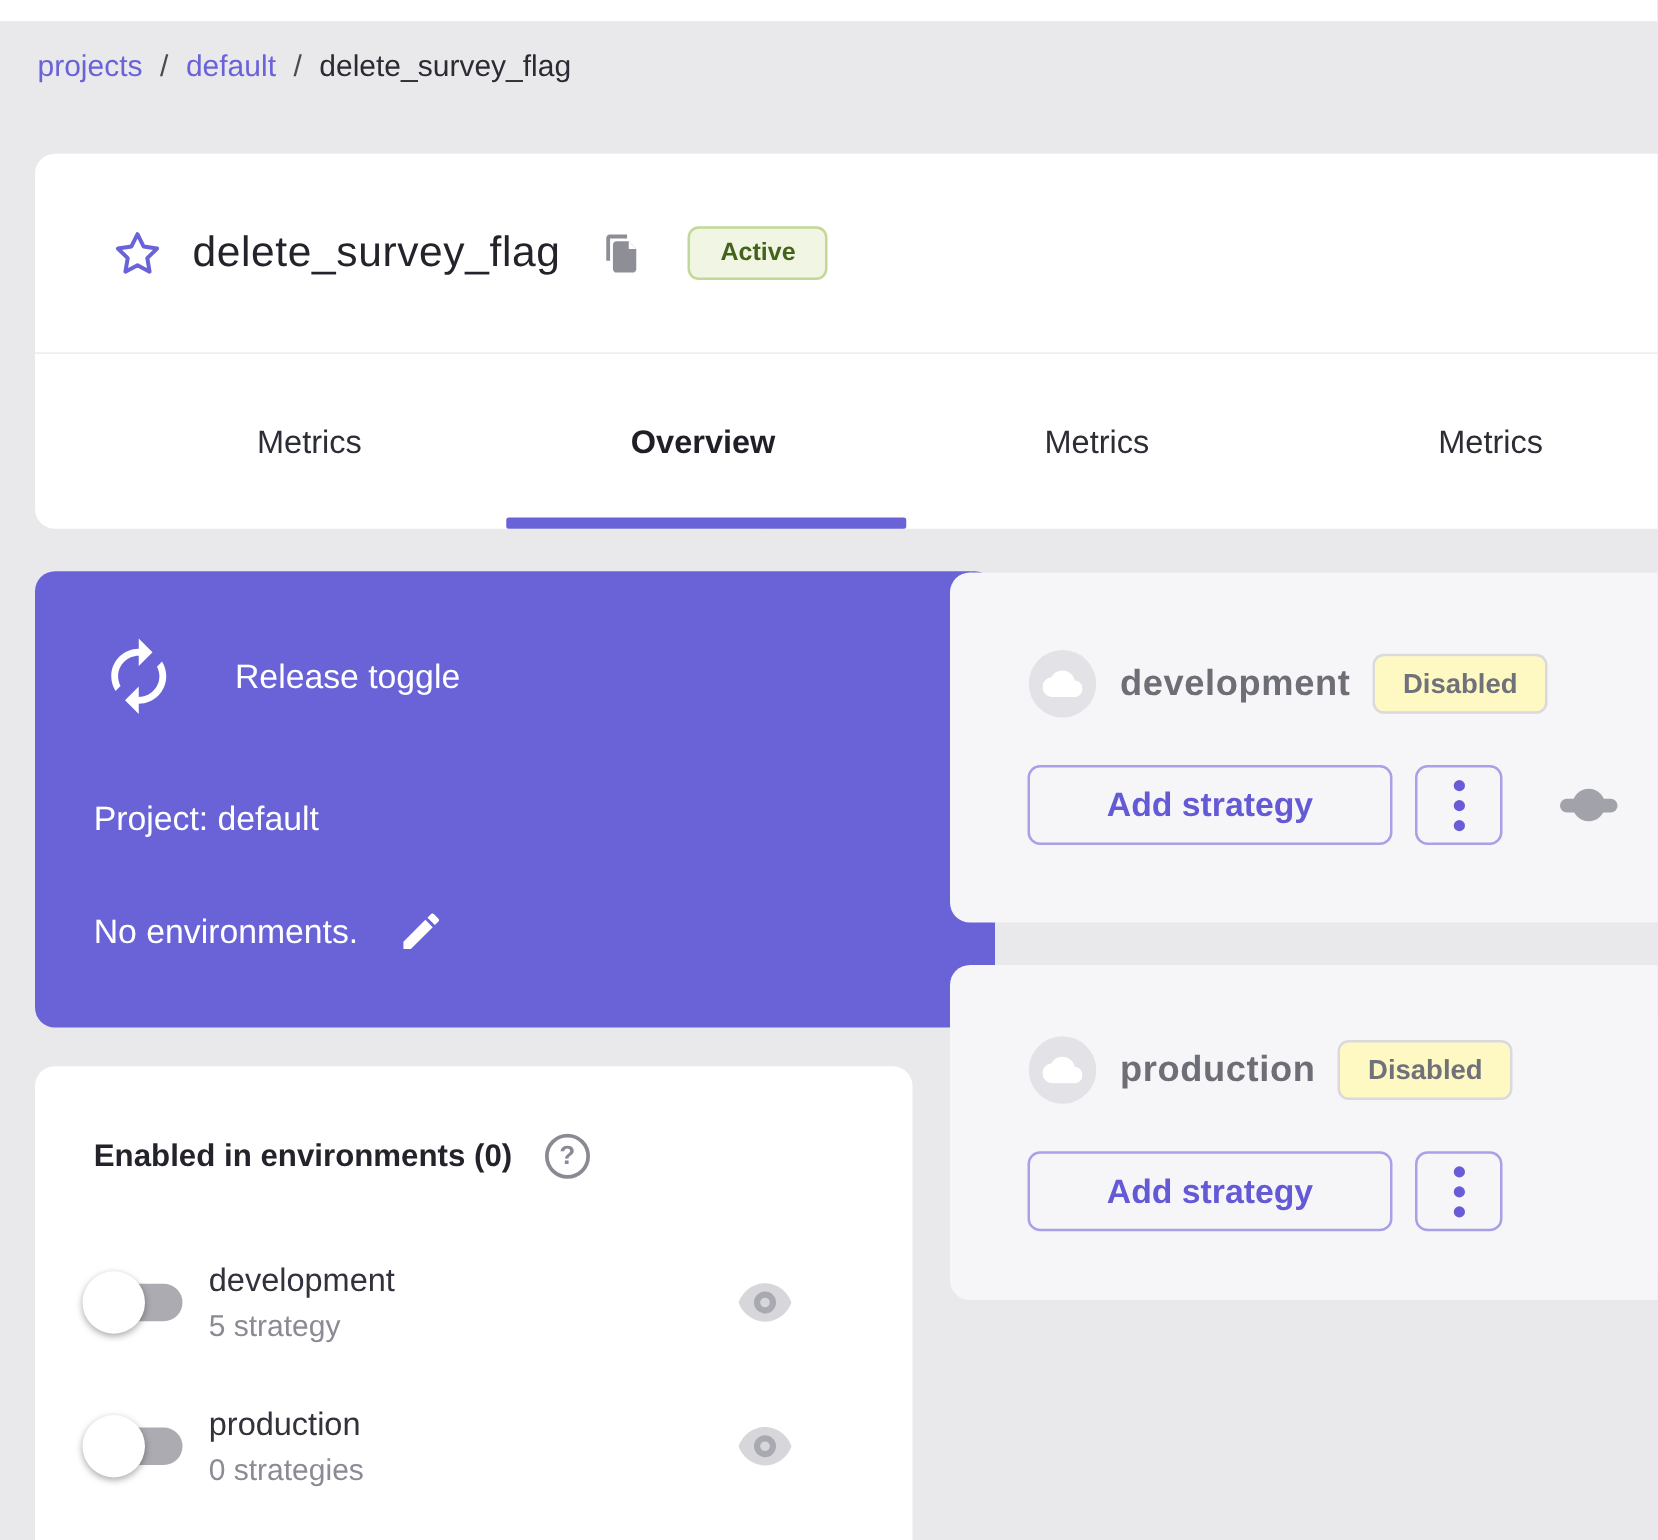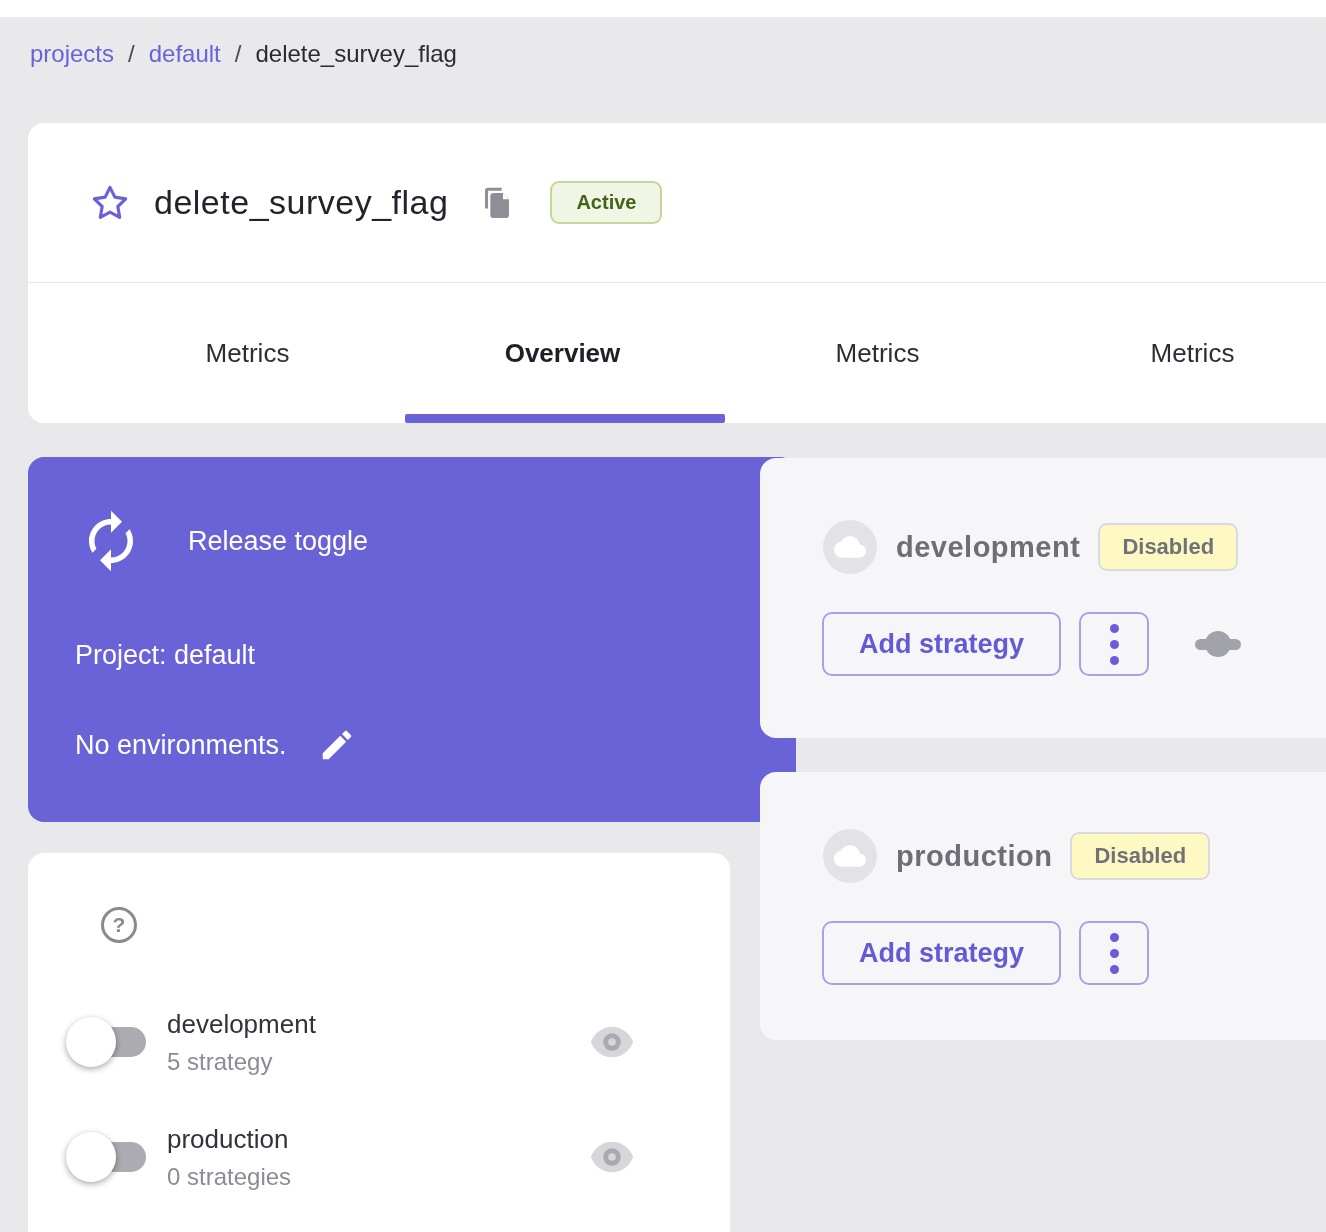--- a/index.html
+++ b/index.html
@@ -79,21 +79,21 @@
   .env-panel.dev .panel-head { top:62px; }
   .env-panel.prod .panel-head { top:57px; }
   .env-avatar { width:54px; height:54px; border-radius:50%; background:#e3e3e7;
     display:flex; align-items:center; justify-content:center; }
   .panel-name { font-size:29px; font-weight:600; color:#6e6e77; margin-left:19px; letter-spacing:.5px; }
   .disabled-badge { margin-left:18px; padding:9px 22px; font-size:22px; font-weight:bold; color:#71717a;
     background:#fef9c3; border:2px solid #d9d9de; border-radius:9px; }
   .panel-actions { position:absolute; left:62px; display:flex; align-items:center; }
   .env-panel.dev .panel-actions { top:154px; }
   .env-panel.prod .panel-actions { top:149px; }
-  .add-strategy-btn { width:239px; height:64px; background:transparent; border:2px solid #a8a1e7; border-radius:10px;
+  .add-strategy-btn { width:292px; height:64px; background:transparent; border:2px solid #a8a1e7; border-radius:10px;
     font-size:27px; font-weight:bold; color:#655ad6; cursor:pointer;
     font-family:"Liberation Sans","DejaVu Sans",sans-serif; display:flex; align-items:center; justify-content:center; }
   .kebab-btn { margin-left:18px; width:70px; height:64px; border:2px solid #a8a1e7; border-radius:10px;
     background:transparent; cursor:pointer; display:flex; flex-direction:column; align-items:center; justify-content:center; gap:7px; }
   .kebab-btn i { width:9px; height:9px; border-radius:50%; background:#6a5cd8; }
   .rollout-icon { margin-left:46px; position:relative; width:46px; height:28px; }
   .rollout-icon .bar { position:absolute; left:0; top:9px; width:46px; height:11px; border-radius:6px; background:#a2a2aa; }
   .rollout-icon .knob { position:absolute; left:10px; top:1px; width:26px; height:26px; border-radius:50%; background:#a2a2aa; }
 </style>
 </head>
@@ -158,20 +158,21 @@
     <span class="edit-btn">
       <svg width="38" height="38" viewBox="0 0 24 24">
         <path fill="#ffffff" d="M3 17.25V21h3.75L17.81 9.94l-3.75-3.75L3 17.25zM20.71 7.04c.39-.39.39-1.02 0-1.41l-2.34-2.34c-.39-.39-1.02-.39-1.41 0l-1.83 1.83 3.75 3.75 1.83-1.83z"></path>
       </svg>
     </span>
   </div>
 </section>
 
 <section class="env-card">
   <div class="env-head">
+    <span class="env-title">Enabled in environments (0)</span>
     <span class="help-btn"></span>
   </div>
 
   <div class="env-row row-0">
     <span class="toggle">
       <span class="track"></span>
       <span class="thumb"></span>
     </span>
     <span class="env-row-text">
       <div class="env-row-name">development</div>

